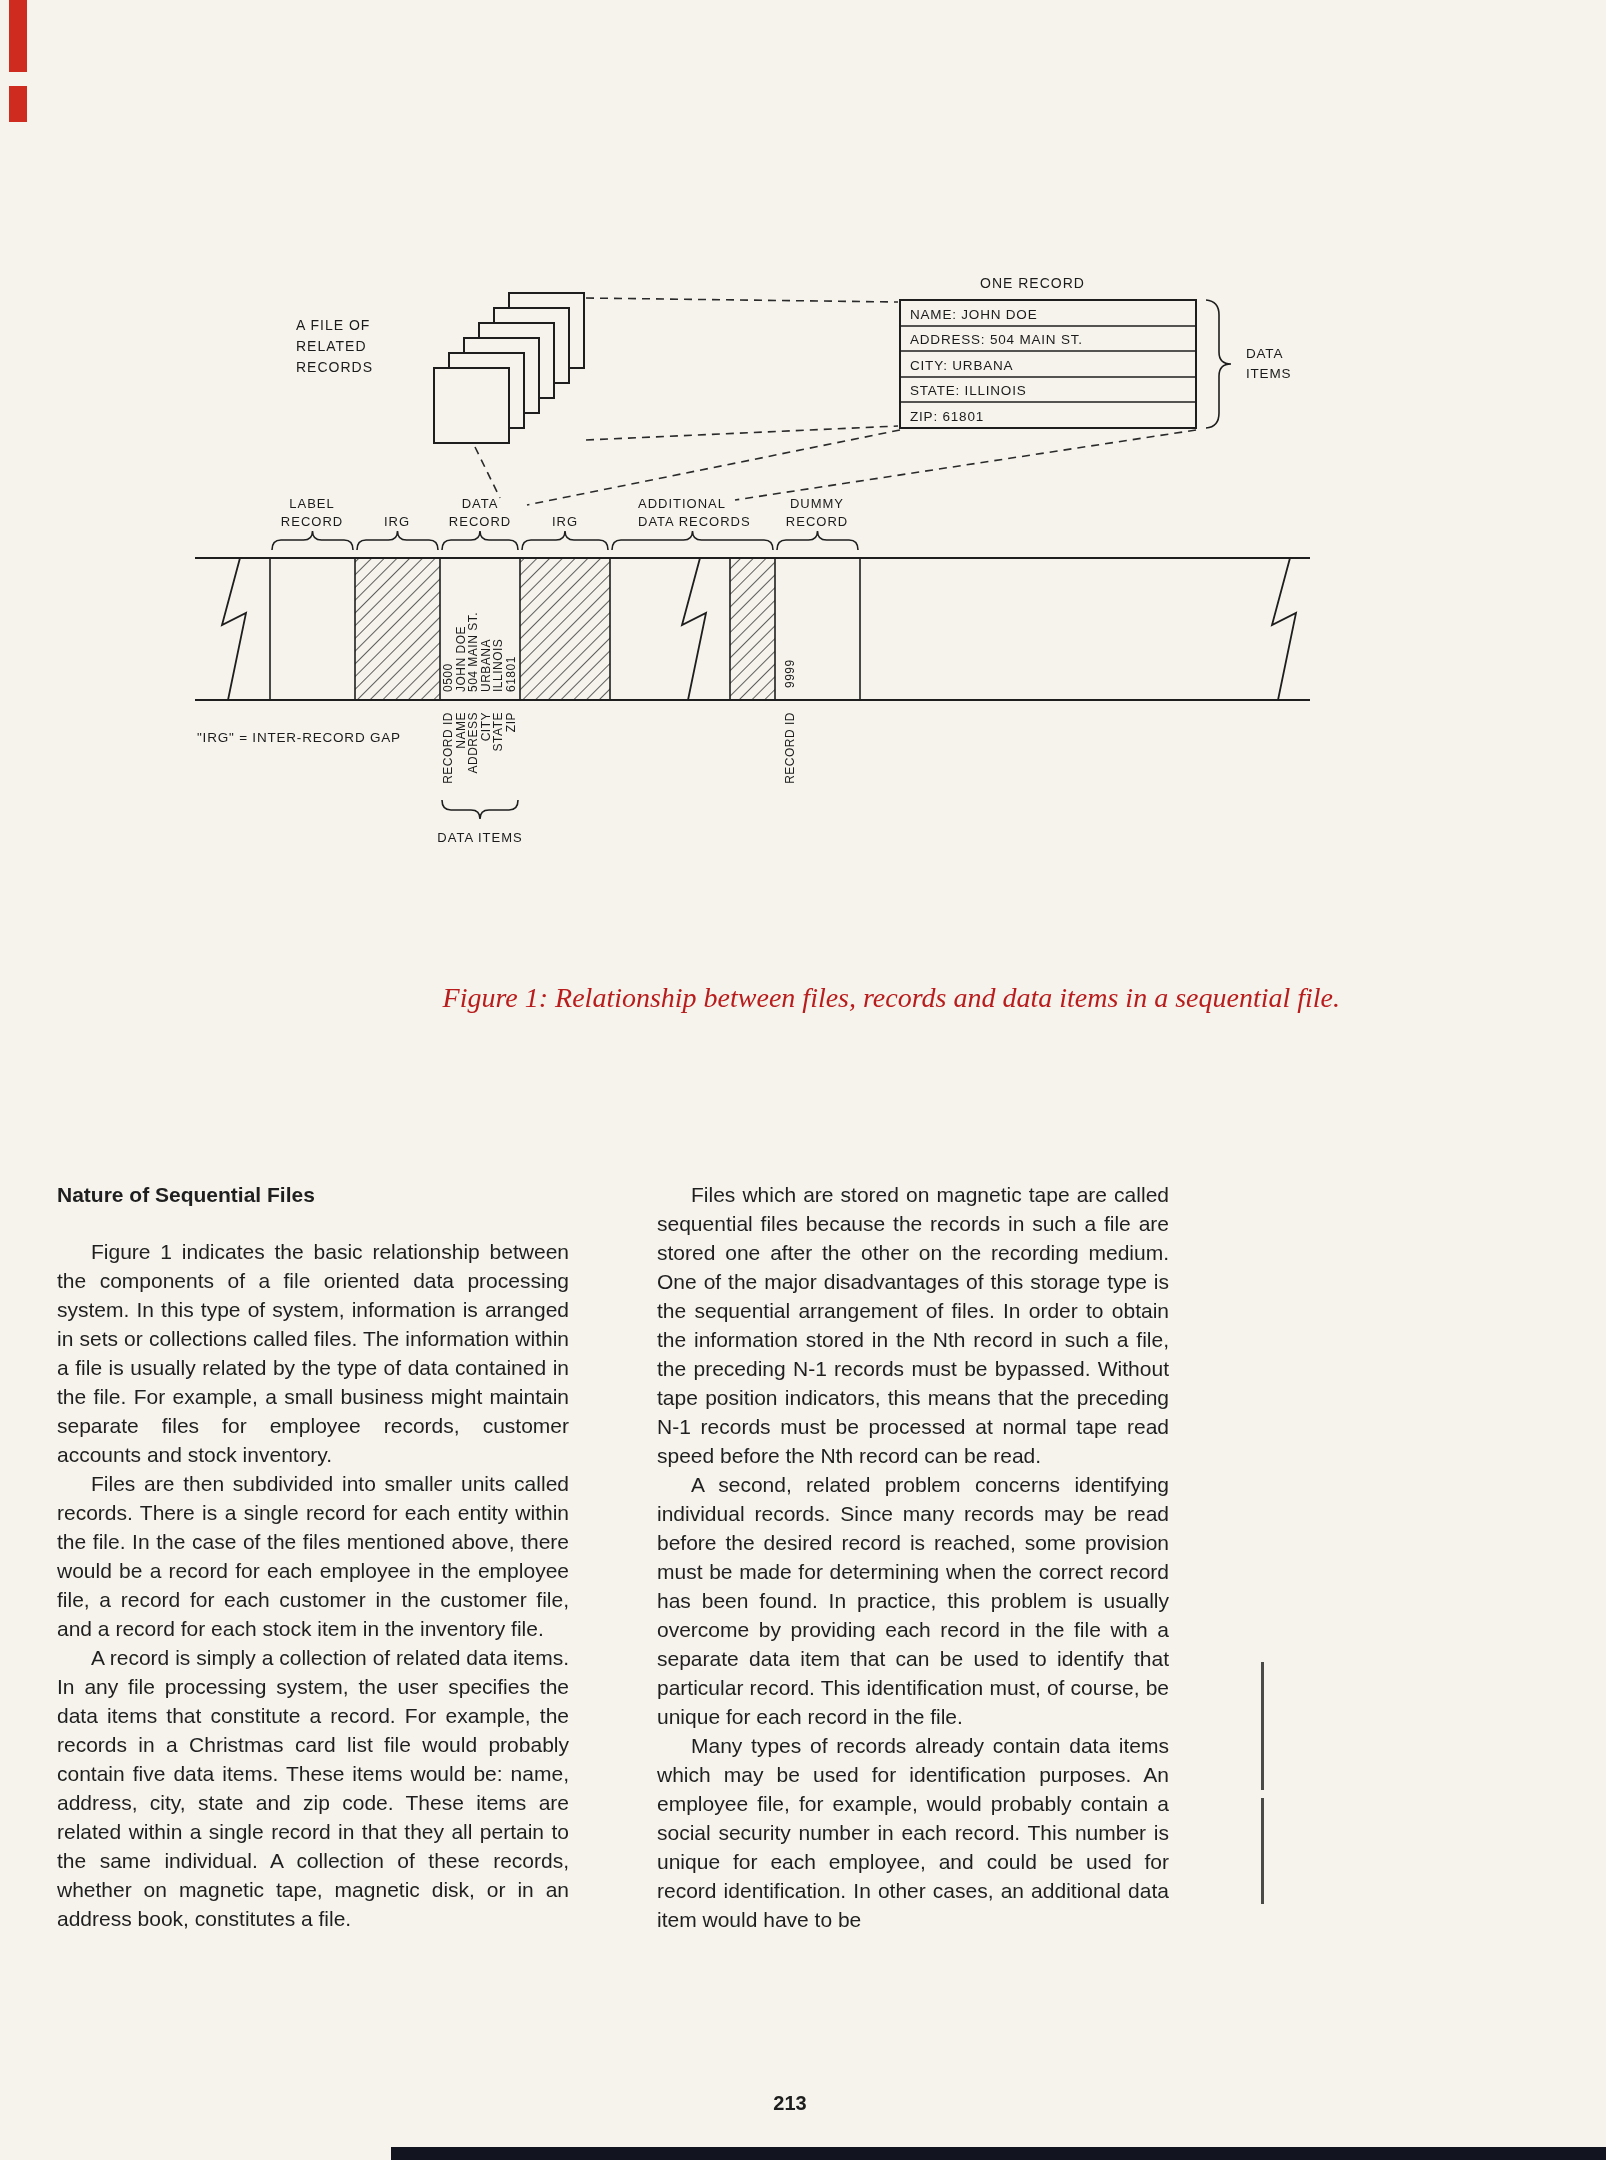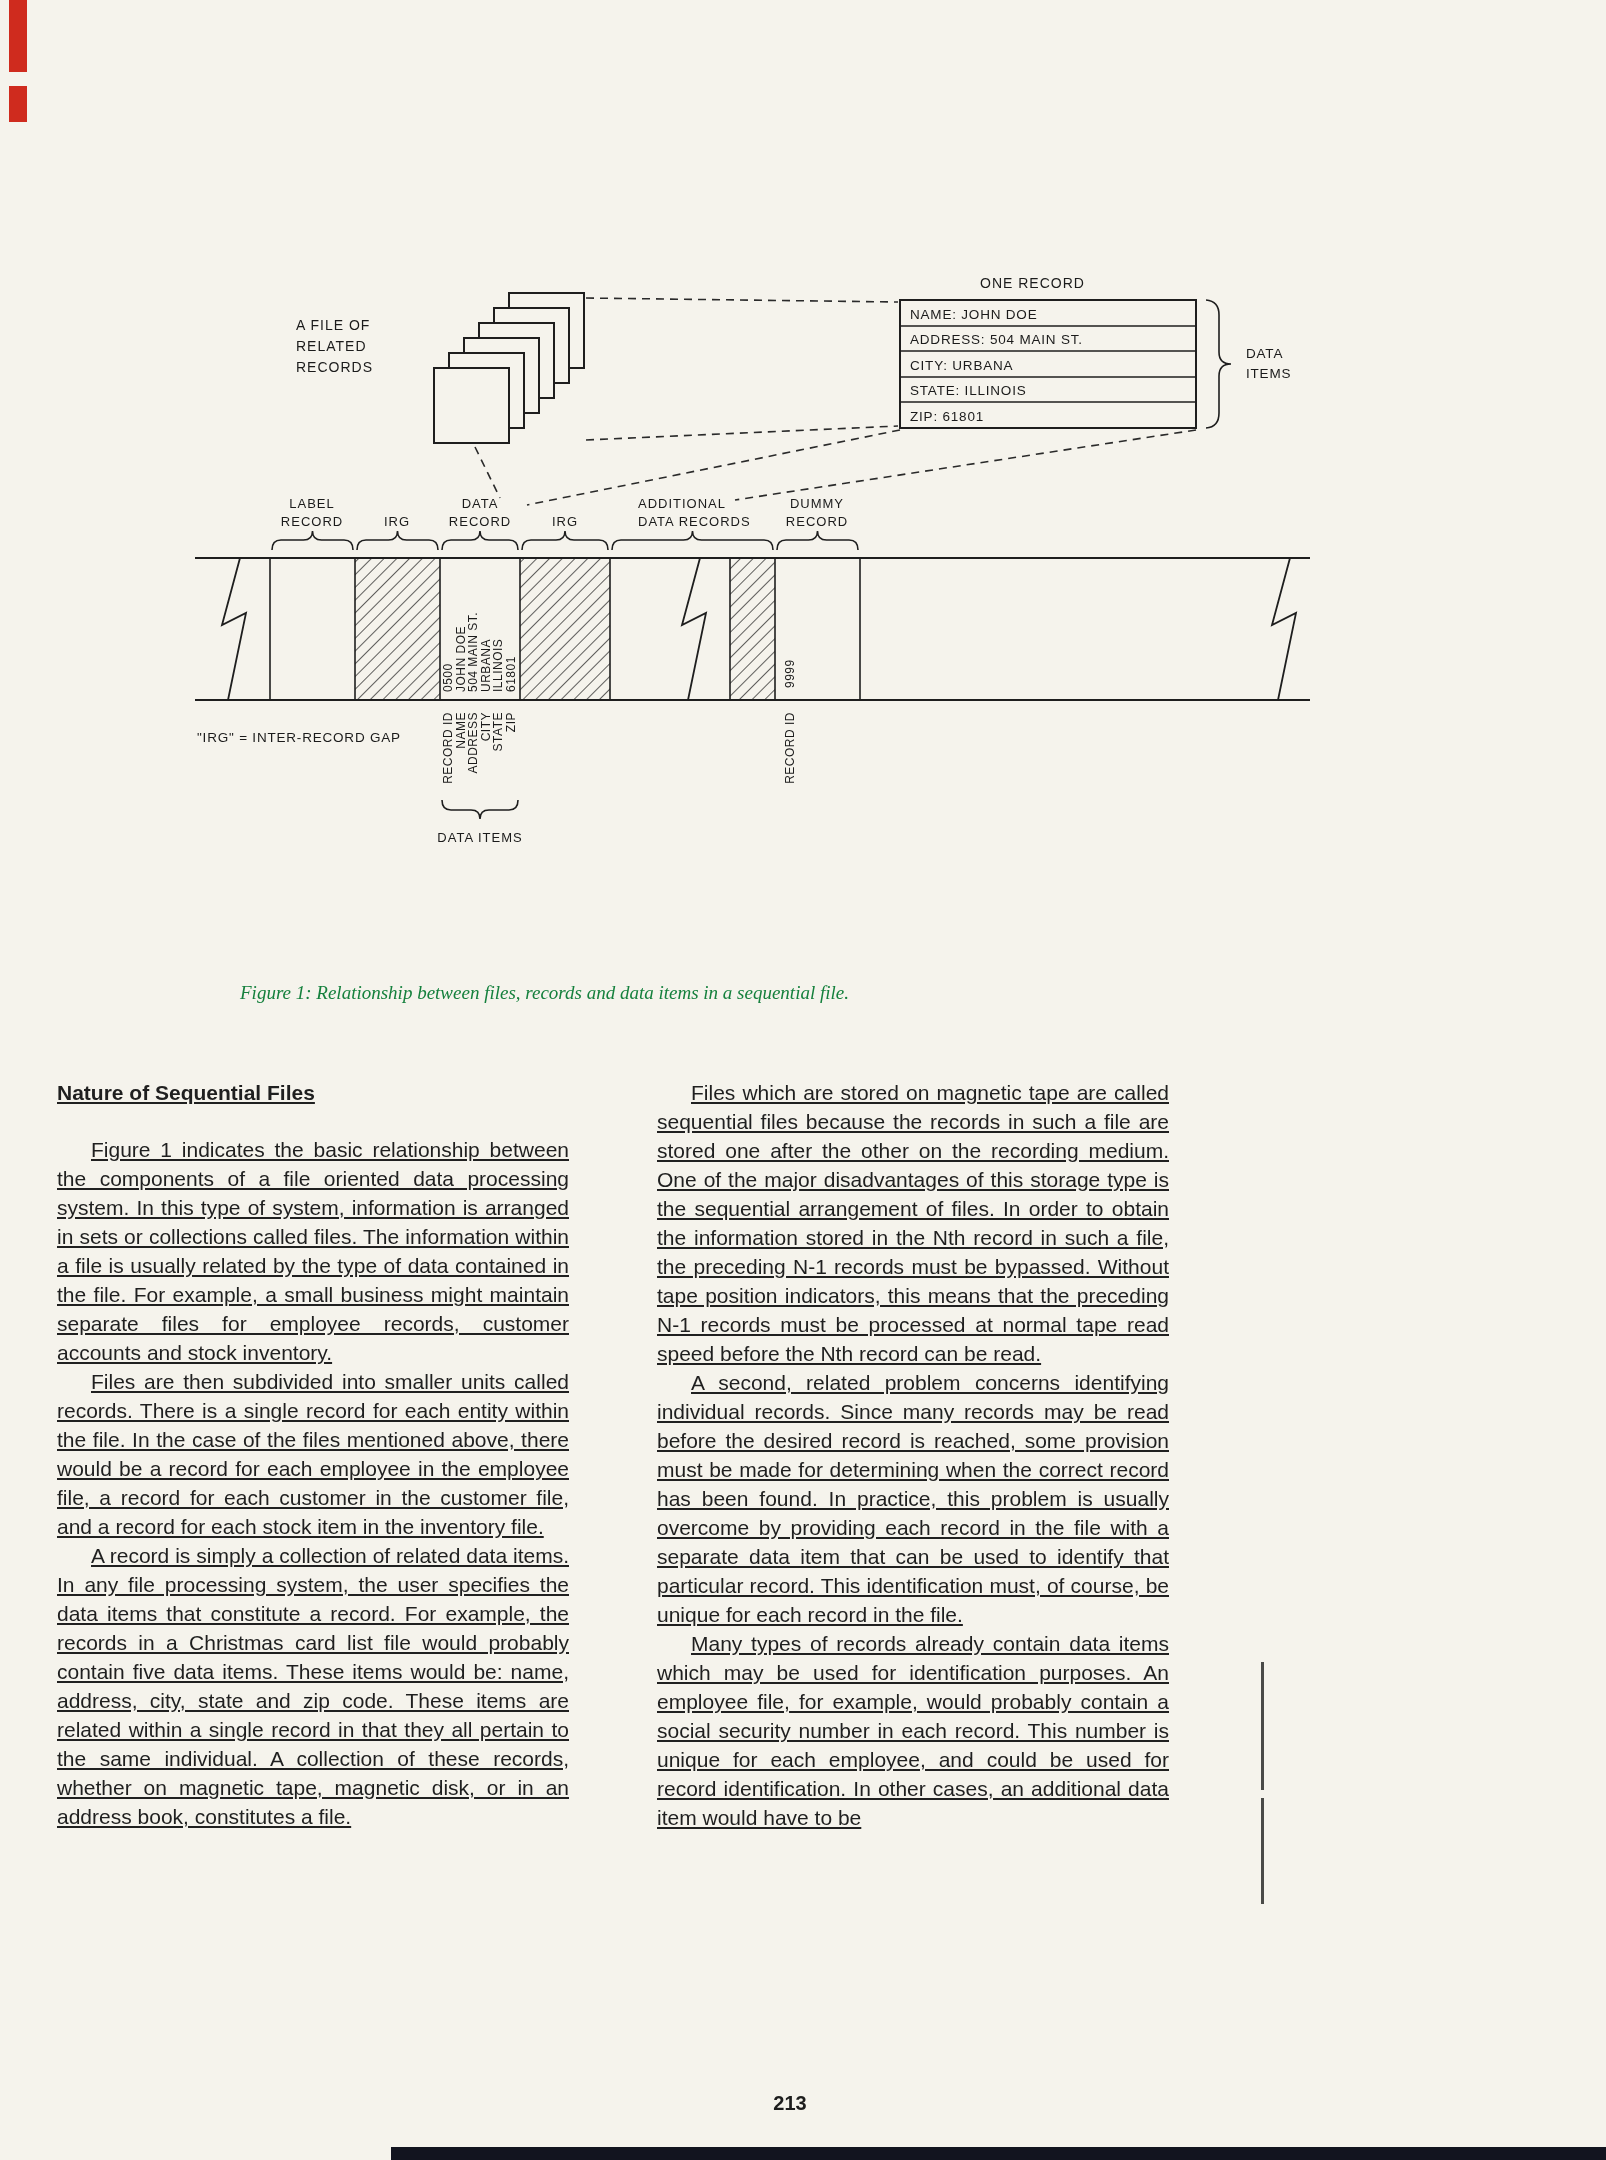--- a/index.html
+++ b/index.html
@@ -32,28 +32,28 @@
   svg .dash { stroke:#2a2a2a; stroke-width:1.6; fill:none; stroke-dasharray:8 6; }
   svg .card { fill:#f5f3ec; stroke:#1e1e1e; stroke-width:2; }
   svg text  { fill:#1b1b1b; }
   svg .t14  { font:14px "Liberation Sans", sans-serif; letter-spacing:1px; }
   svg .t13  { font:13px "Liberation Sans", sans-serif; letter-spacing:1px; }
   svg .t13n { font:13.5px "Liberation Sans", sans-serif; letter-spacing:0.8px; }
   svg .t12  { font:12px "Liberation Sans", sans-serif; letter-spacing:0.5px; }
 
   .caption {
     position:absolute; left:240px; top:982px; width:1100px;
-    text-align:left;
+    text-align:right;
     font-family:"Liberation Serif", serif;
-    font-style:italic; font-size:19px; color:#15803d;
+    font-style:italic; font-size:28px; color:#b91c1c;
   }
 
   .columns {
-    position:absolute; left:57px; top:1078px; width:1112px;
-    display:flex; gap:88px;text-decoration:underline;
+    position:absolute; left:57px; top:1180px; width:1112px;
+    display:flex; gap:88px;
   }
   .col { width:526px; font-size:21px; line-height:29px; text-align:justify; color:#1f1f1f; }
   .col h2 { font-size:21px; line-height:29px; margin:0 0 28px 0; font-weight:bold; text-align:left; }
   .col p { margin:0; text-indent:34px; }
 
   .page-number {
     position:absolute; left:710px; top:2092px; width:160px;
     text-align:center; font-size:20px; font-weight:bold; color:#1d1d1d;
   }
 </style>

